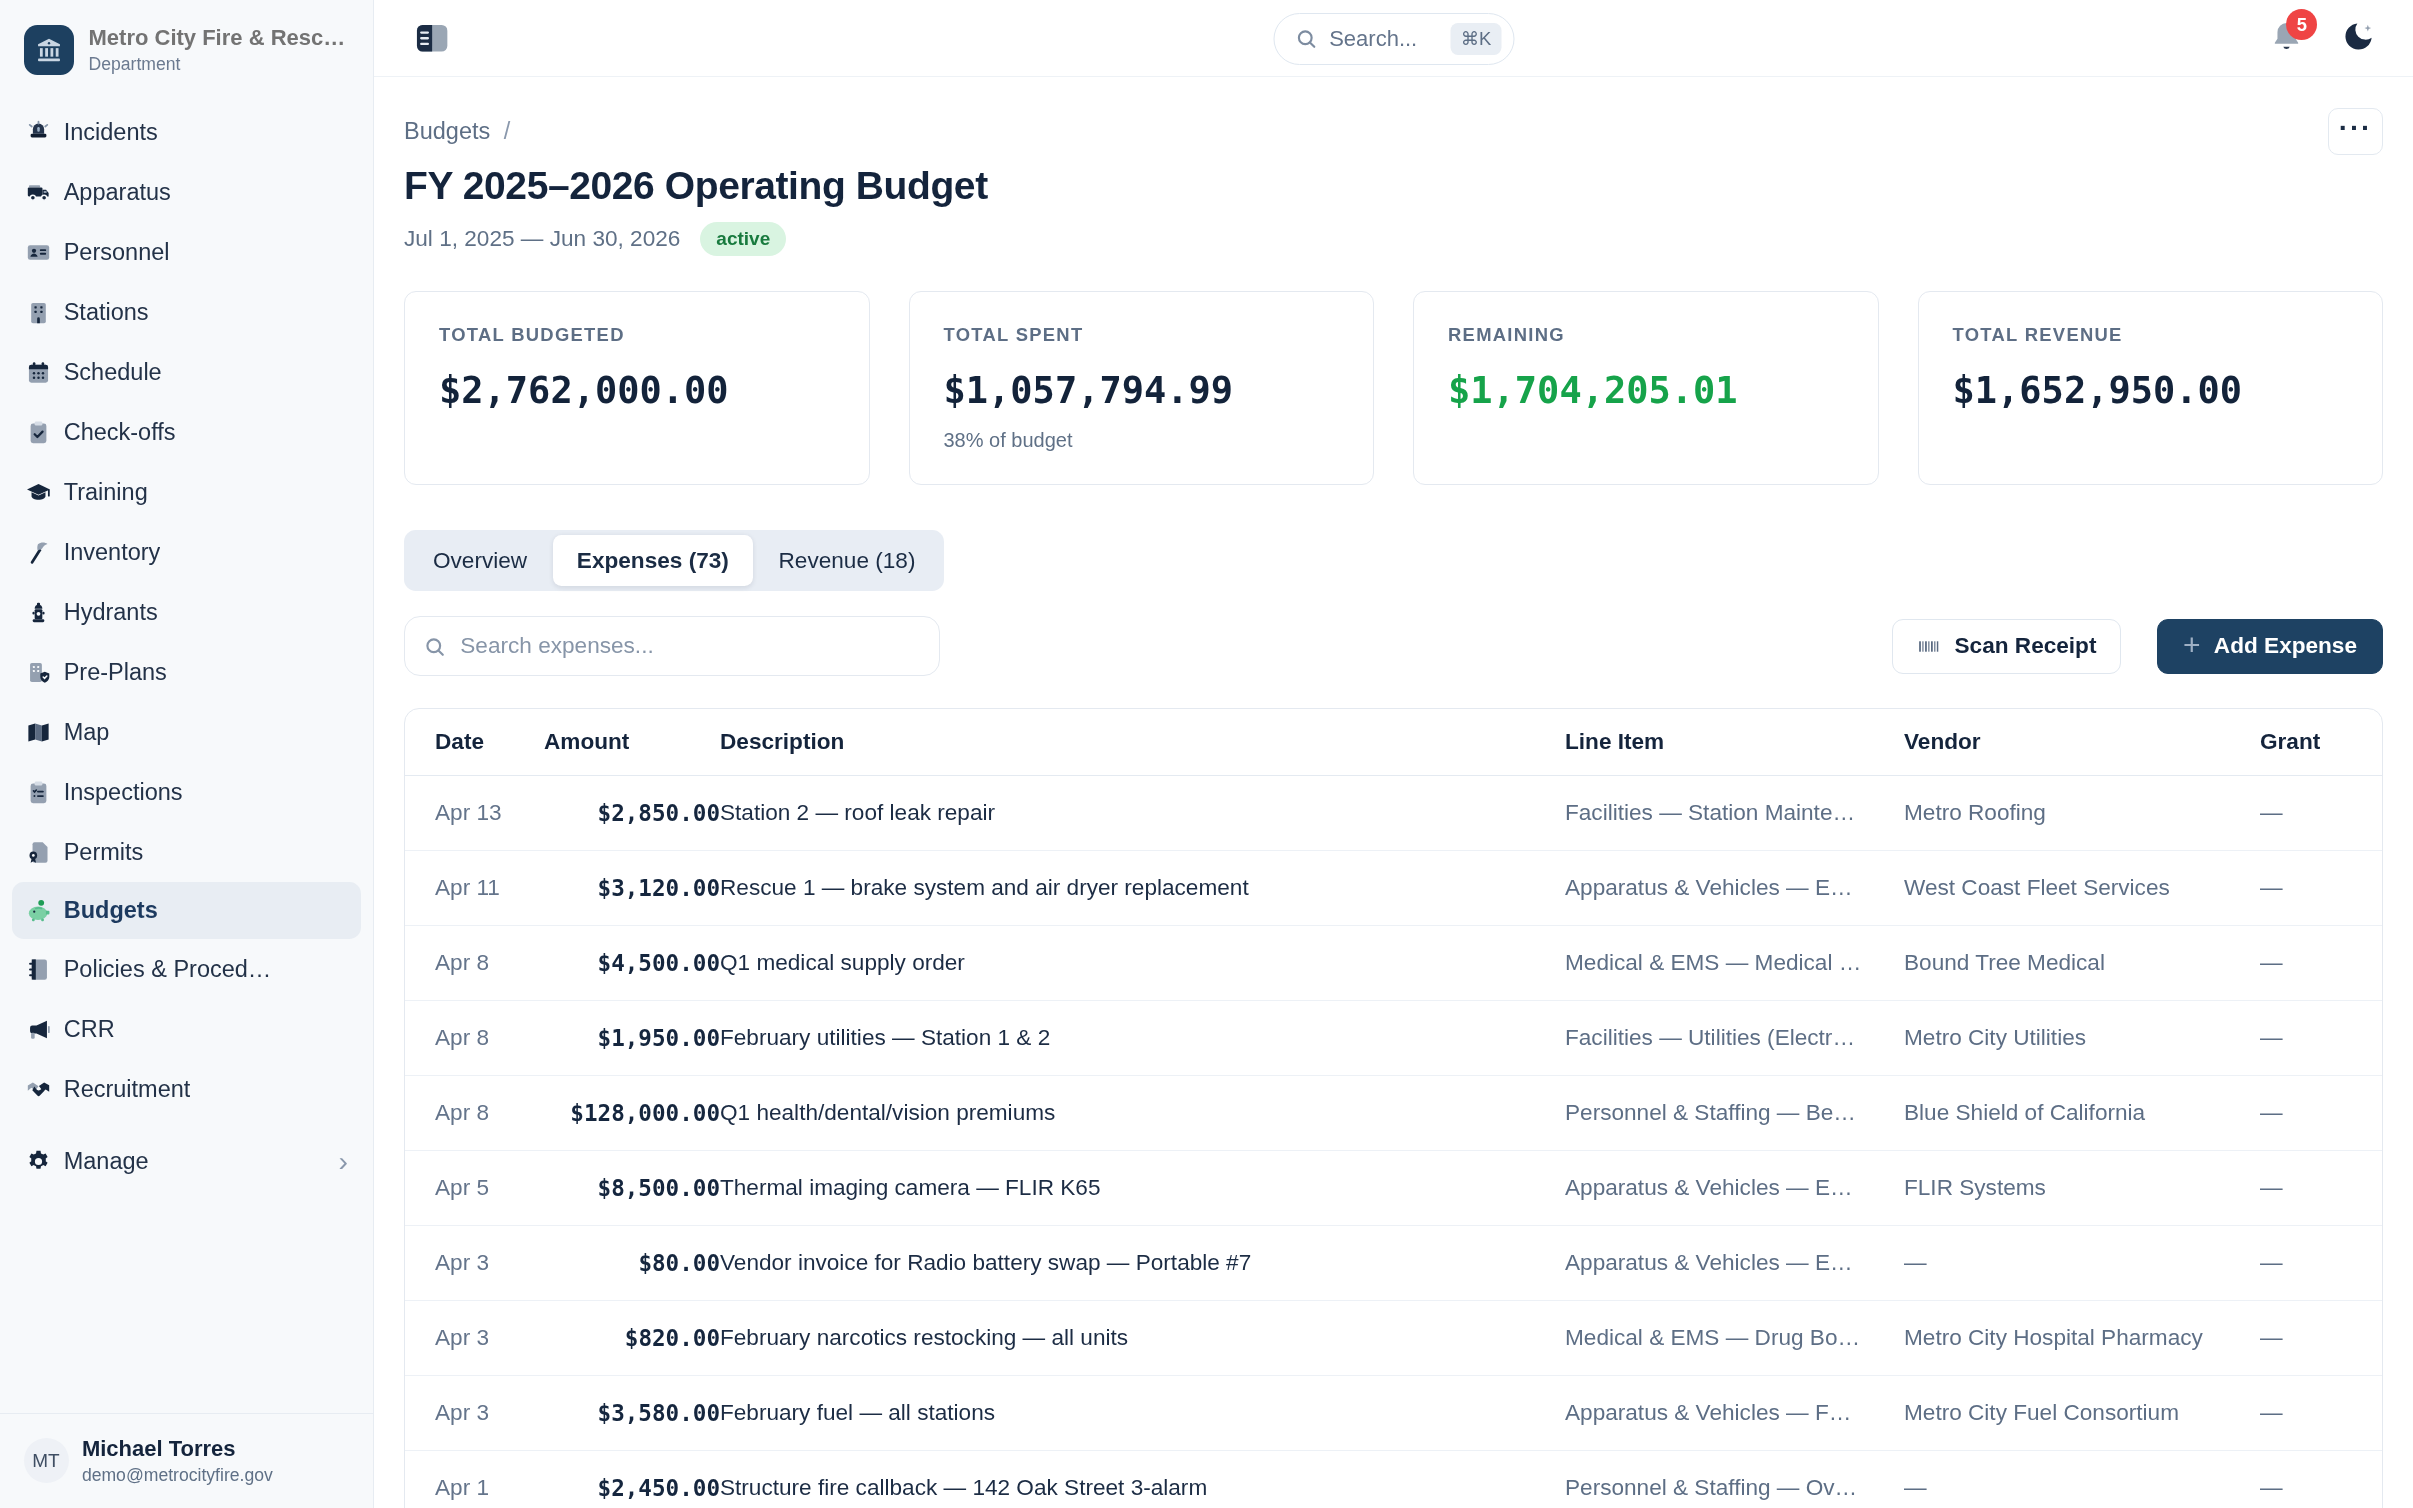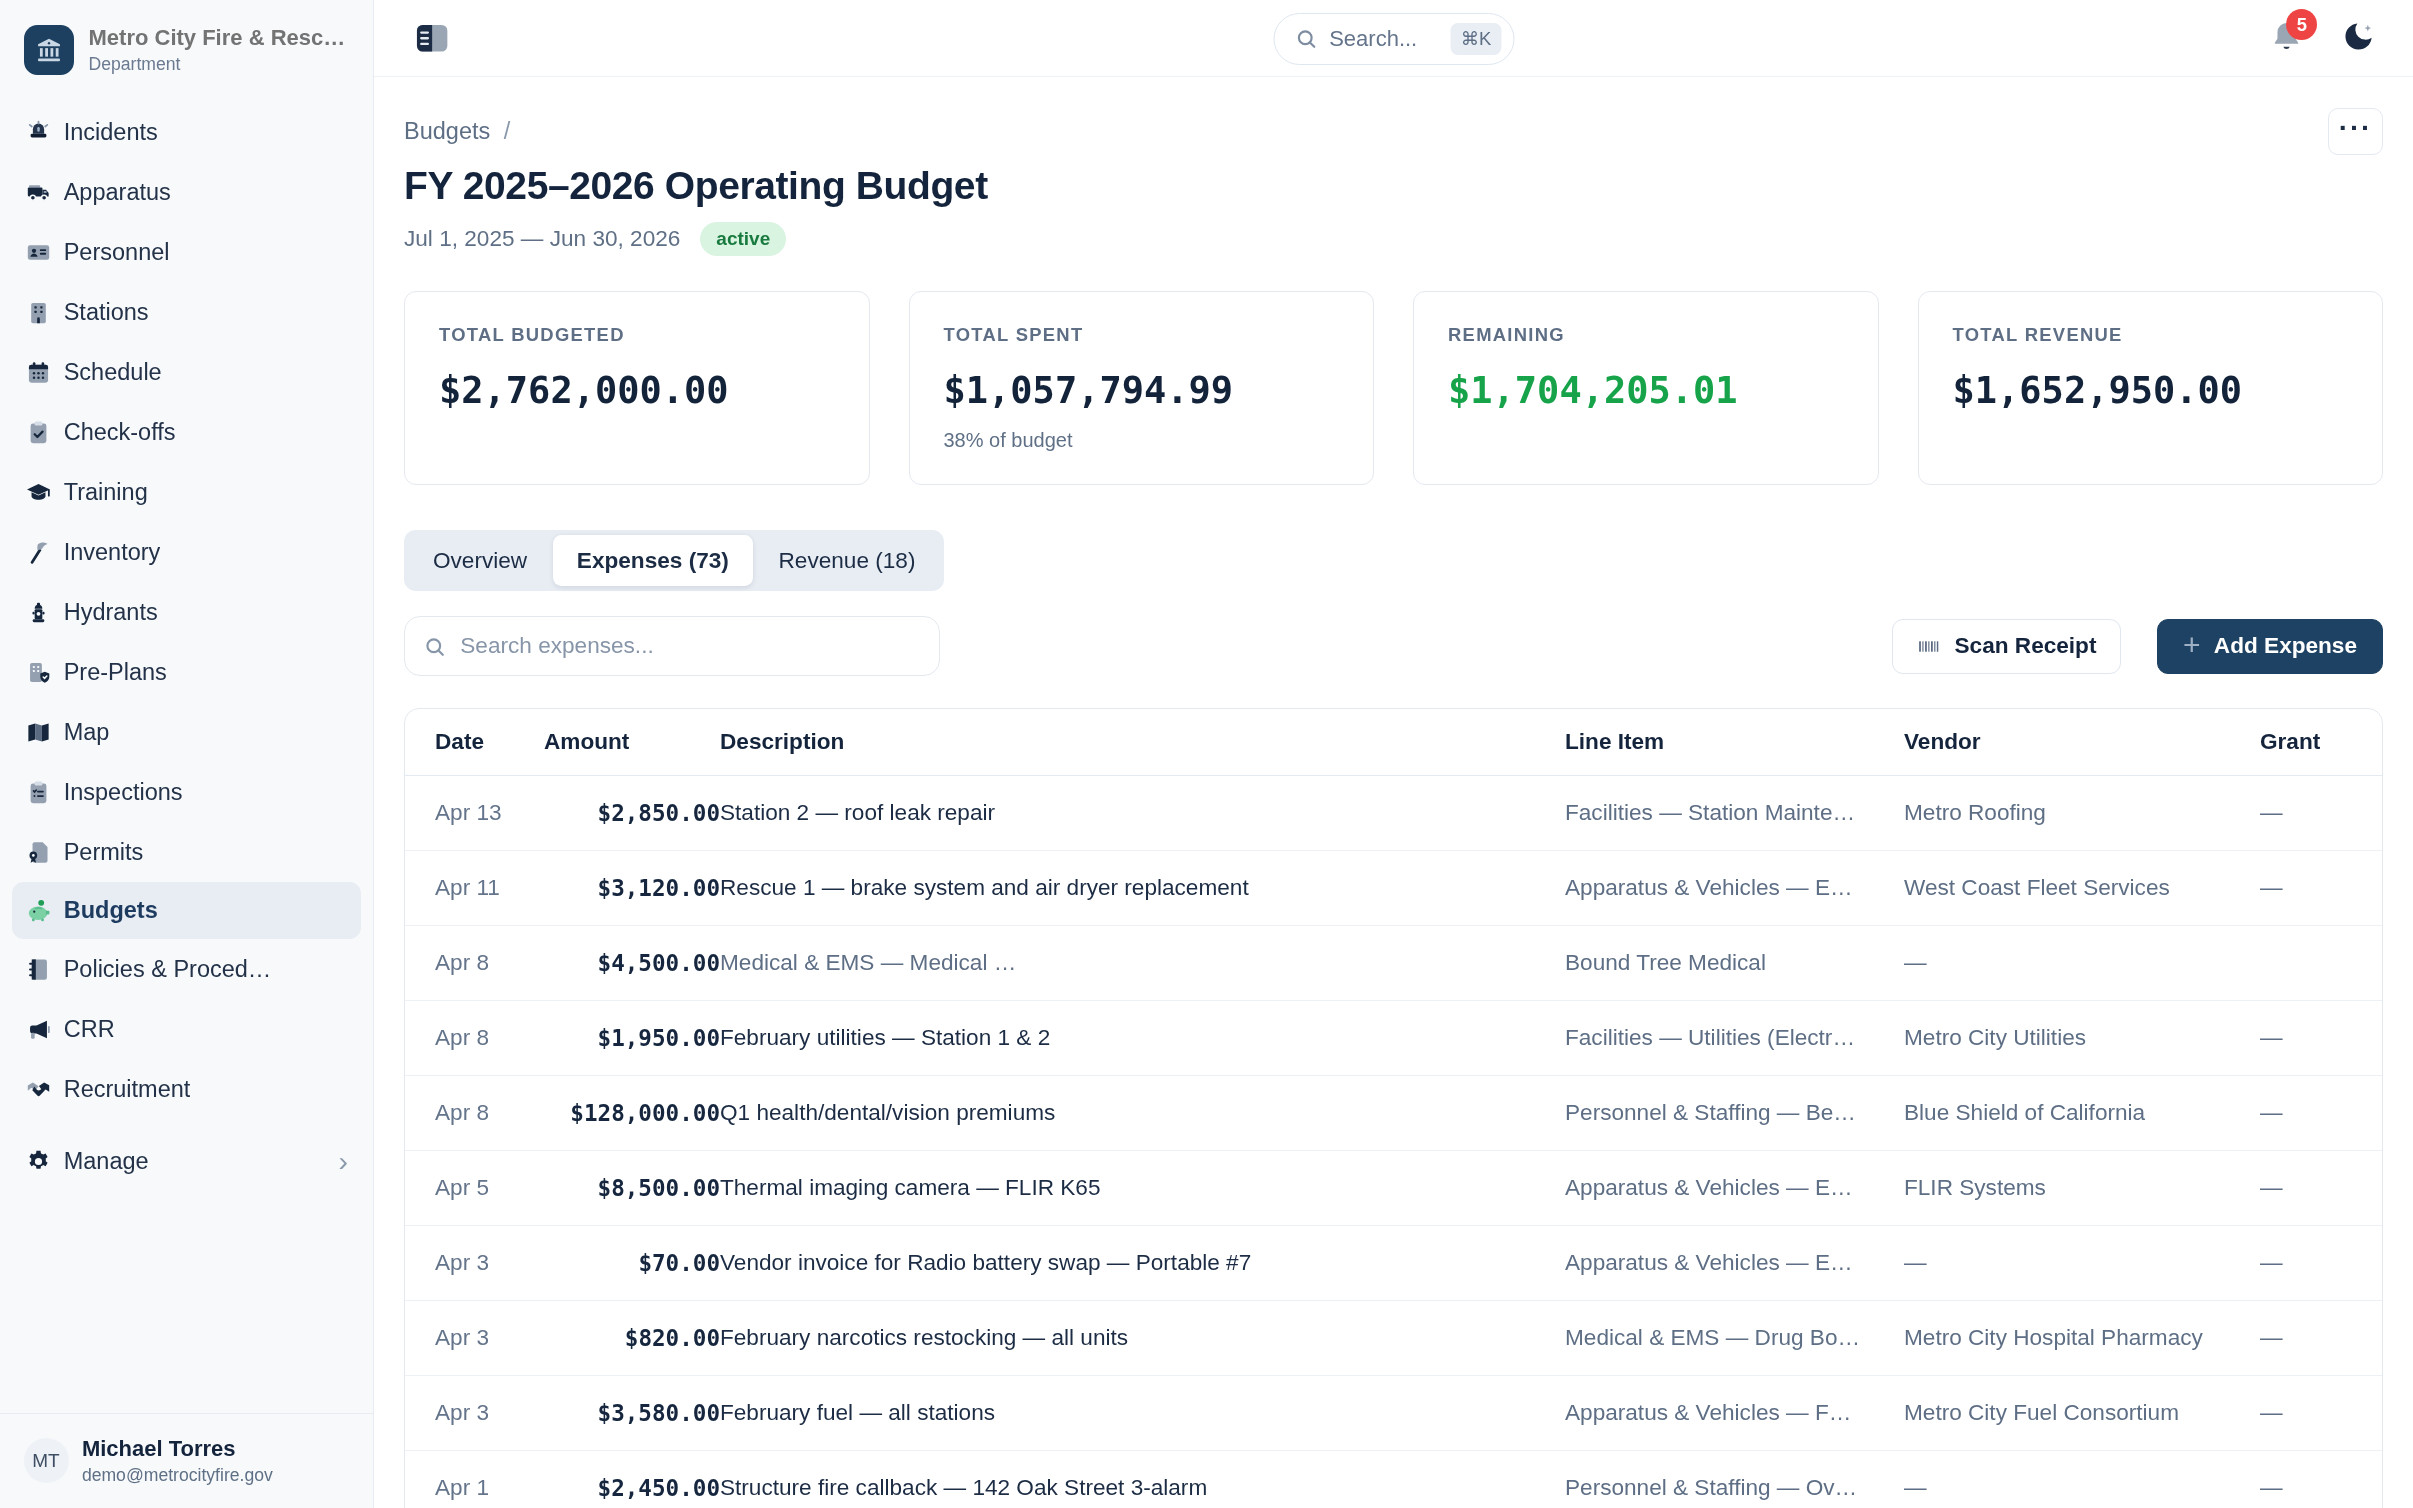--- a/index.html
+++ b/index.html
@@ -563,20 +563,21 @@
         <div class="cell-date">Apr 11</div>
         <div class="cell-amount mono">$3,120.00</div>
         <div class="cell-desc">Rescue 1 — brake system and air dryer replacement</div>
         <div class="cell-line">Apparatus &amp; Vehicles — E…</div>
         <div class="cell-vendor">West Coast Fleet Services</div>
         <div class="cell-grant">—</div>
       </div>
       <div class="trow tbody-row">
         <div class="cell-date">Apr 8</div>
         <div class="cell-amount mono">$4,500.00</div>
+        <div class="cell-desc">Q1 medical supply order</div>
         <div class="cell-line">Medical &amp; EMS — Medical …</div>
         <div class="cell-vendor">Bound Tree Medical</div>
         <div class="cell-grant">—</div>
       </div>
       <div class="trow tbody-row">
         <div class="cell-date">Apr 8</div>
         <div class="cell-amount mono">$1,950.00</div>
         <div class="cell-desc">February utilities — Station 1 &amp; 2</div>
         <div class="cell-line">Facilities — Utilities (Electr…</div>
         <div class="cell-vendor">Metro City Utilities</div>
@@ -593,21 +594,21 @@
       <div class="trow tbody-row">
         <div class="cell-date">Apr 5</div>
         <div class="cell-amount mono">$8,500.00</div>
         <div class="cell-desc">Thermal imaging camera — FLIR K65</div>
         <div class="cell-line">Apparatus &amp; Vehicles — E…</div>
         <div class="cell-vendor">FLIR Systems</div>
         <div class="cell-grant">—</div>
       </div>
       <div class="trow tbody-row">
         <div class="cell-date">Apr 3</div>
-        <div class="cell-amount mono">$70.00</div>
+        <div class="cell-amount mono">$80.00</div>
         <div class="cell-desc">Vendor invoice for Radio battery swap — Portable #7</div>
         <div class="cell-line">Apparatus &amp; Vehicles — E…</div>
         <div class="cell-vendor">—</div>
         <div class="cell-grant">—</div>
       </div>
       <div class="trow tbody-row">
         <div class="cell-date">Apr 3</div>
         <div class="cell-amount mono">$820.00</div>
         <div class="cell-desc">February narcotics restocking — all units</div>
         <div class="cell-line">Medical &amp; EMS — Drug Bo…</div>

